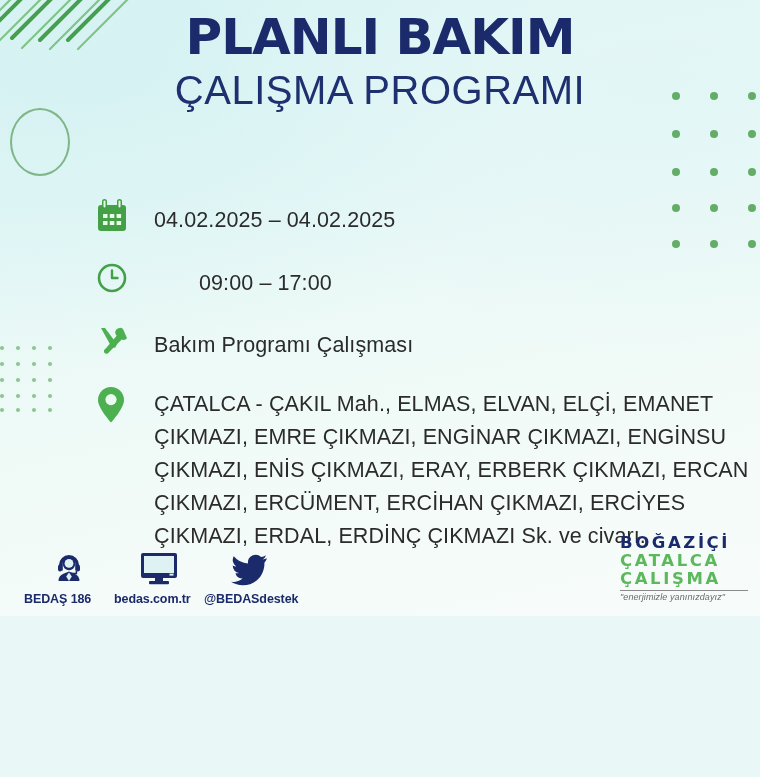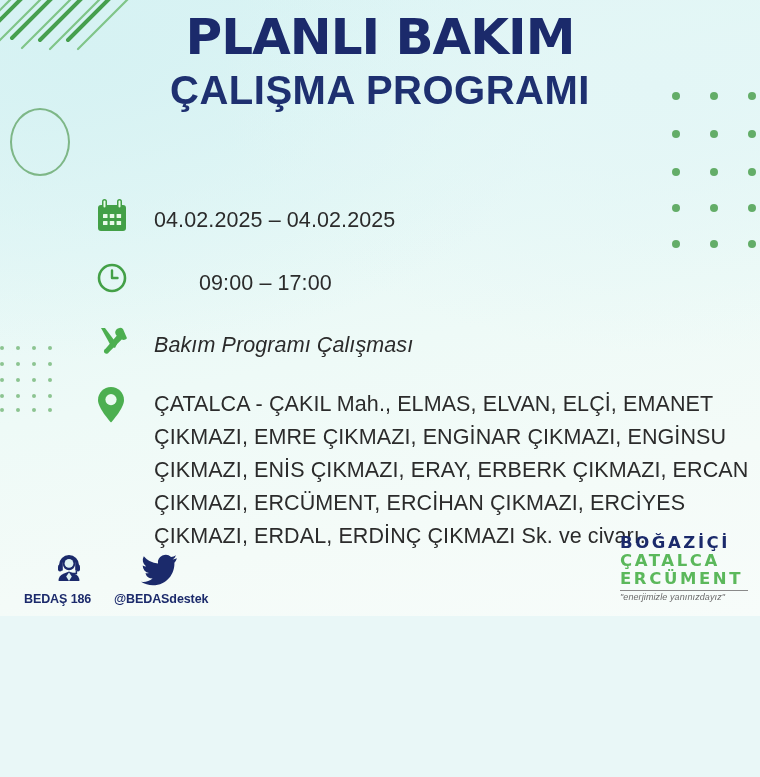--- a/index.html
+++ b/index.html
@@ -41,21 +41,21 @@
     line-height:1.02;
     font-weight:bold;
     letter-spacing:-1px;
     color:#1b2a6b;
     font-family:"DejaVu Sans", sans-serif;
   }
   #subtitle {
     margin-top:6px;
     font-size:40px;
     line-height:1.05;
-    font-weight:bold;
+    font-weight:normal;
     letter-spacing:.5px;
     color:#1e3070;
     font-family:"Liberation Sans", sans-serif;
     text-align:center;
   }
 
   
   #info { position:absolute; top:196px; left:96px; width:664px; }
   .row { position:relative; display:flex; align-items:flex-start; }
   .row + .row { margin-top:0; }
@@ -68,21 +68,21 @@
     font-family:"Liberation Sans", sans-serif;
     letter-spacing:.1px;
     white-space:pre-wrap;
   }
   #row-date   { height:64px;text-align:right; }
   #row-date .ico   { padding-top:3px; }
   #row-date .rowtext  { padding-top:8px; }
   #row-time   { height:62px;gap:45px; }
   #row-time .ico   { padding-top:2px; }
   #row-time .rowtext  { padding-top:7px; }
-  #row-work   { height:62px;font-style:italic; }
+  #row-work   { height:62px; }
   #row-work .ico   { padding-top:2px; }
   #row-work .rowtext  { padding-top:7px; }
   #row-loc .ico    { padding-top:2px; }
   #row-loc .rowtext   { padding-top:4px; width:604px; }
 
   
   #footer { position:absolute; left:0; bottom:0; width:760px; height:100px; }
 
   #contacts { position:absolute; left:24px; bottom:10px; display:flex; }
   .contact { width:90px; text-align:left; }
@@ -260,34 +260,46 @@
             <rect x="8" y="15.5" width="4" height="7" rx="2" fill="#1b2a6b"></rect>
             <rect x="26" y="15.5" width="4" height="7" rx="2" fill="#1b2a6b"></rect>
             <path d="M26.4 21.8 v2.6 h-4.6 v1.4" fill="none" stroke="#1b2a6b" stroke-width="1.5"></path>
             <path d="M19 22.6 l-5.6 2.2 A7.6 7.6 0 0 0 8.6 32 h20.8 a7.6 7.6 0 0 0 -4.8 -7.2 Z" fill="#1b2a6b"></path>
             <path d="M19 23.4 l-2.8 4.2 l2.8 4.4 l2.8 -4.4 Z" fill="#dff2f3"></path>
           </svg>
         </div>
         <div class="clab">BEDAŞ 186</div>
       </div>
 
+      <div class="contact">
+        <div class="cico">
+          <svg width="42" height="38" viewBox="0 0 42 38">
+            <rect x="3" y="4" width="36" height="25" rx="2" fill="#1b2a6b"></rect>
+            <rect x="6" y="7" width="30" height="17" fill="#dff2f3"></rect>
+            <rect x="31.5" y="24.6" width="4" height="2" fill="#dff2f3"></rect>
+            <rect x="17" y="29" width="8" height="4" fill="#1b2a6b"></rect>
+            <rect x="11" y="32" width="20" height="3.2" rx="1" fill="#1b2a6b"></rect>
+          </svg>
+        </div>
+        <div class="clab">bedas.com.tr</div>
+      </div>
 
       <div class="contact">
         <div class="cico">
           <svg width="40" height="36" viewBox="0 0 40 36">
             <path d="M38 7.2 a15.4 15.4 0 0 1 -4.4 1.2 a7.7 7.7 0 0 0 3.4 -4.2 a15.4 15.4 0 0 1 -4.9 1.9 A7.7 7.7 0 0 0 19 12.4 a19.4 19.4 0 0 1 -14.2 -7.2 a7.7 7.7 0 0 0 2.4 10.3 a7.7 7.7 0 0 1 -3.5 -1 a7.7 7.7 0 0 0 6.2 7.6 a7.7 7.7 0 0 1 -3.5 .1 a7.7 7.7 0 0 0 7.2 5.4 A15.4 15.4 0 0 1 2 30.8 a21.8 21.8 0 0 0 11.8 3.5 c14.2 0 22.1 -11.9 21.6 -22.6 A15.4 15.4 0 0 0 38 7.2 Z" fill="#1b2a6b"></path>
           </svg>
         </div>
         <div class="clab">@BEDASdestek</div>
       </div>
 
     </div>
 
     <div id="brand">
       <div class="bline" id="b1">BOĞAZİÇİ</div>
       <div class="bline" id="b2">ÇATALCA</div>
-      <div class="bline" id="b3">ERCÜMENT</div>
+      <div class="bline" id="b3">ÇALIŞMA</div>
       <div id="btag">"enerjimizle yanınızdayız"</div>
     </div>
 
   </div>
 
 </div>
 
 </body></html>

